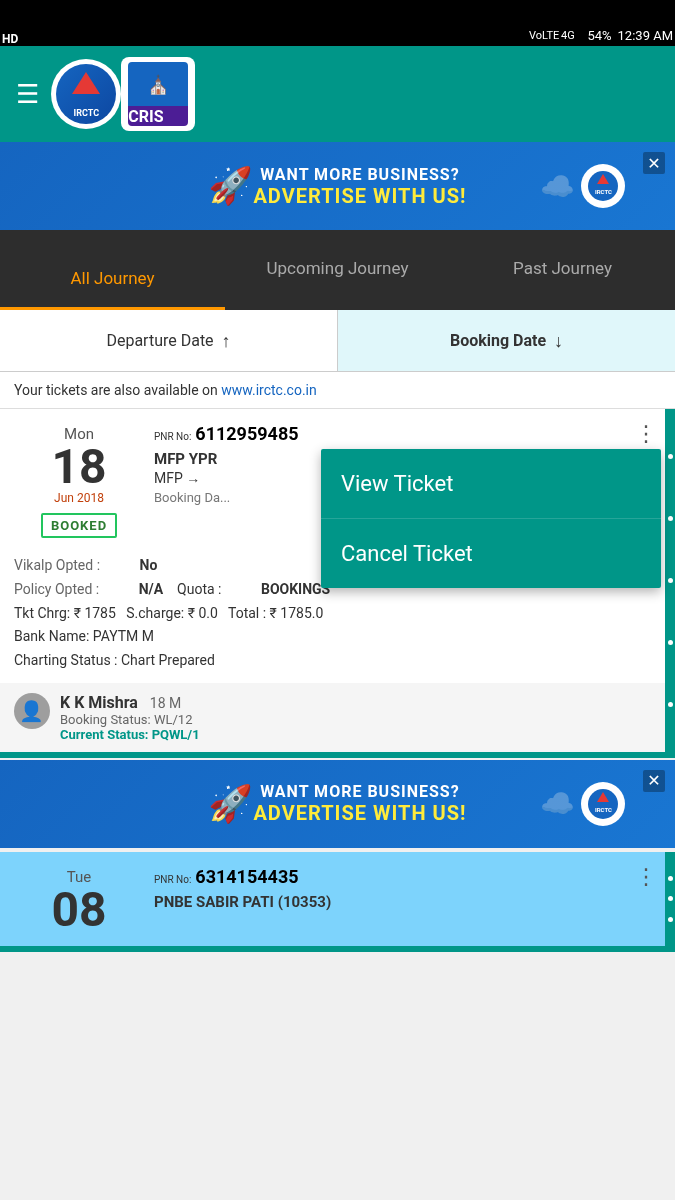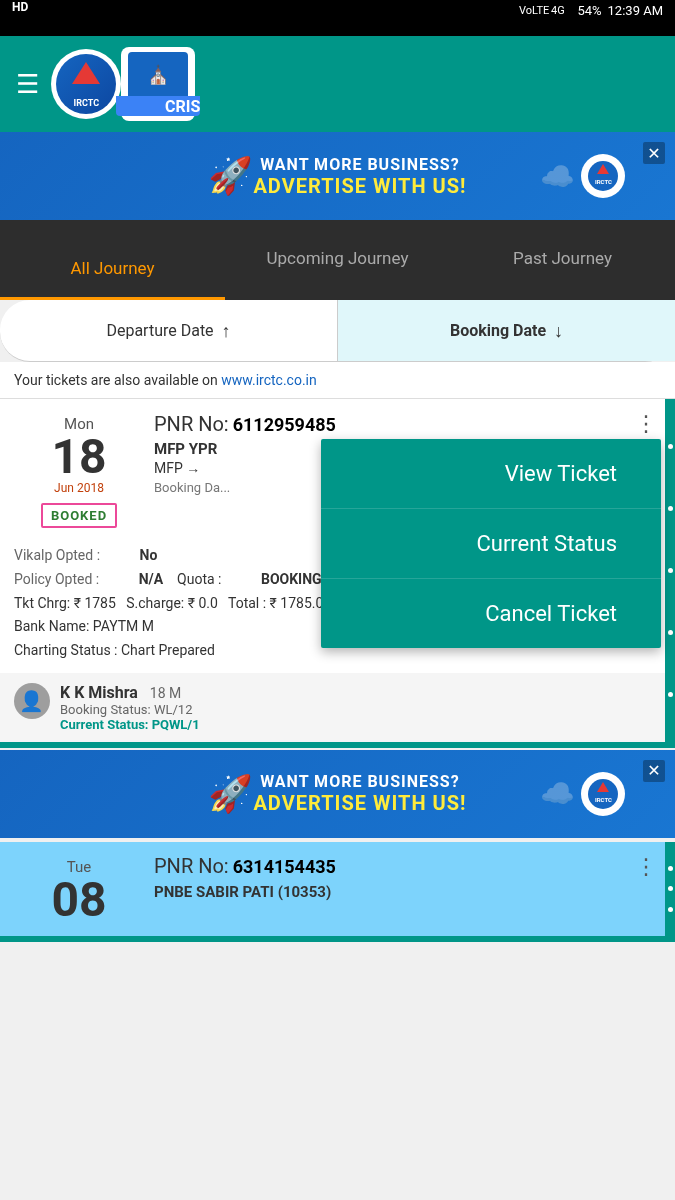--- a/index.html
+++ b/index.html
@@ -3,25 +3,25 @@
   <meta charset="utf-8">
   <meta name="viewport" content="width=675">
   <style>
     * { margin: 0; padding: 0; box-sizing: border-box; }
     body { width: 675px; font-family: 'Roboto', Arial, sans-serif; background: #f0f0f0; overflow-x: hidden; }
 
     
     .status-bar {
       background: #000;
       color: #fff;
-      height: 36px;
-      display: flex;
-      align-items: flex-start;
+      height: 46px;
+      display: flex;
+      align-items: flex-end;
       justify-content: space-between;
-      padding: 0 12px;
+      padding: 0 2px;
       font-size: 13px;
     }
     .status-bar-left { display: flex; align-items: center; gap: 4px; }
     .status-bar-right { display: flex; align-items: center; gap: 6px; font-size: 13px; }
     .status-hd { font-size: 12px; font-weight: bold; }
 
     
     .header {
       background: #009688;
       height: 96px;
@@ -64,23 +64,23 @@
       display: flex; flex-direction: column; align-items: center; justify-content: center;
       flex-shrink: 0;
     }
     .cris-logo-top {
       background: #1565c0;
       width: 60px; height: 44px;
       display: flex; align-items: center; justify-content: center;
       border-radius: 4px 4px 0 0;
     }
     .cris-logo-bottom {
-      background: #3b82f6;
-      width: 84px; height: 20px;
-      display: flex; align-items: center; justify-content: flex-end;
+      background: #4c1d95;
+      width: 60px; height: 20px;
+      display: flex; align-items: center; justify-content: flex-start;
       border-radius: 0 0 4px 4px;
     }
     .cris-text { color: #fff; font-size: 16px; font-weight: bold; }
 
     
     .banner {
       background: linear-gradient(135deg, #1565c0 0%, #1976d2 100%);
       height: 88px;
       display: flex; align-items: center; justify-content: center;
       position: relative;
@@ -126,21 +126,20 @@
       border-bottom: 3px solid #ff9800;
       margin-top: 20px;
     }
 
     
     .sort-bar {
       display: flex;
       background: #fff;
       height: 62px;
       border-bottom: 1px solid #ccc;
-      border-radius: 30px;
     }
     .sort-btn {
       flex: 1;
       display: flex; align-items: center; justify-content: center; gap: 8px;
       font-size: 16px; color: #333;
       cursor: pointer;
     }
     .sort-btn.active { font-weight: bold; background: #e0f7fa; }
     .sort-divider { width: 1px; background: #ccc; }
     .sort-arrow { font-size: 18px; }
@@ -169,33 +168,33 @@
     .ticket-date-col {
       width: 130px;
       flex-shrink: 0;
       display: flex; flex-direction: column; align-items: center; justify-content: flex-start;
       padding-top: 4px;
     }
     .ticket-day { font-size: 15px; color: #555; }
     .ticket-date-num { font-size: 48px; font-weight: bold; color: #333; line-height: 1; }
     .ticket-month { font-size: 12px; color: #c2410c; margin-bottom: 8px; }
     .booked-badge {
-      border: 2px solid #ec4899;
+      border: 2px solid #22c55e;
       color: #2e7d32;
       font-size: 13px; font-weight: bold;
       padding: 3px 8px;
       border-radius: 2px;
       letter-spacing: 1px;
     }
     .ticket-info-col {
       flex: 1;
       padding-left: 10px;
     }
     .pnr-row { display: flex; align-items: center; justify-content: space-between; margin-bottom: 4px; }
-    .pnr-text { font-size: 20px; color: #333; }
+    .pnr-text { font-size: 10px; color: #333; }
     .pnr-num { font-size: 18px; font-weight: bold; color: #000; }
     .ticket-route { font-size: 15px; font-weight: bold; color: #333; margin-bottom: 2px; }
     .ticket-booking-date { font-size: 13px; color: #777; margin-bottom: 4px; }
     .more-icon { font-size: 22px; color: #555; cursor: pointer; padding: 0 4px; }
     .dot-indicator {
       position: absolute; right: 0; top: 0; bottom: 0;
       width: 10px;
       background: #009688;
       display: flex; flex-direction: column; justify-content: space-around; align-items: center;
       padding: 16px 0;
@@ -234,26 +233,25 @@
       top: 40px;
       right: 14px;
       background: #009688;
       width: 340px;
       border-radius: 2px;
       box-shadow: 0 4px 12px rgba(0,0,0,0.3);
       pointer-events: all;
       z-index: 20;
     }
     .dropdown-item {
-      padding: 22px 44px;
+      padding: 22px 20px;
       color: #fff;
       font-size: 22px;
       cursor: pointer;
       border-bottom: 1px solid rgba(255,255,255,0.15);
-      text-align: right;
     }
     .dropdown-item:last-child { border-bottom: none; }
 
     
     .ticket-card-2 {
       background: #7dd3fc;
       border-bottom: 6px solid #009688;
       position: relative;
       margin-top: 4px;
     }
@@ -399,21 +397,20 @@
   <div class="dot-indicator">
     <div class="dot"></div>
     <div class="dot"></div>
     <div class="dot"></div>
     <div class="dot"></div>
     <div class="dot"></div>
   </div>
 
   <div class="dropdown-menu">
     <div class="dropdown-item">View Ticket</div>
-    <div class="dropdown-item">Current Status</div>
     <div class="dropdown-item">Cancel Ticket</div>
   </div>
 </div>
 
 <div class="banner" style="margin-top:2px;">
   <div class="banner-rocket">🚀</div>
   <div class="banner-text-block">
     <span class="banner-title">WANT MORE BUSINESS?</span>
     <span class="banner-subtitle">ADVERTISE WITH US!</span>
   </div>

